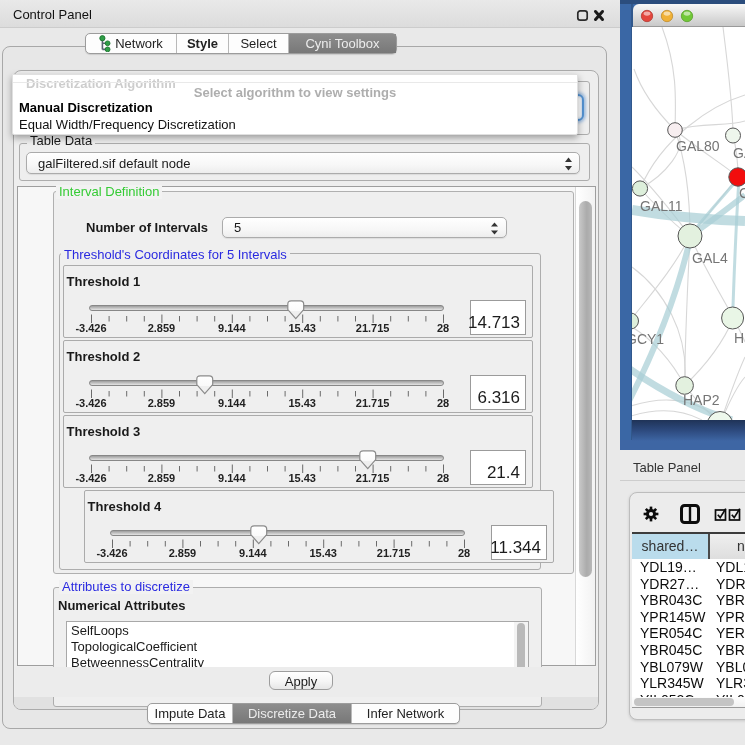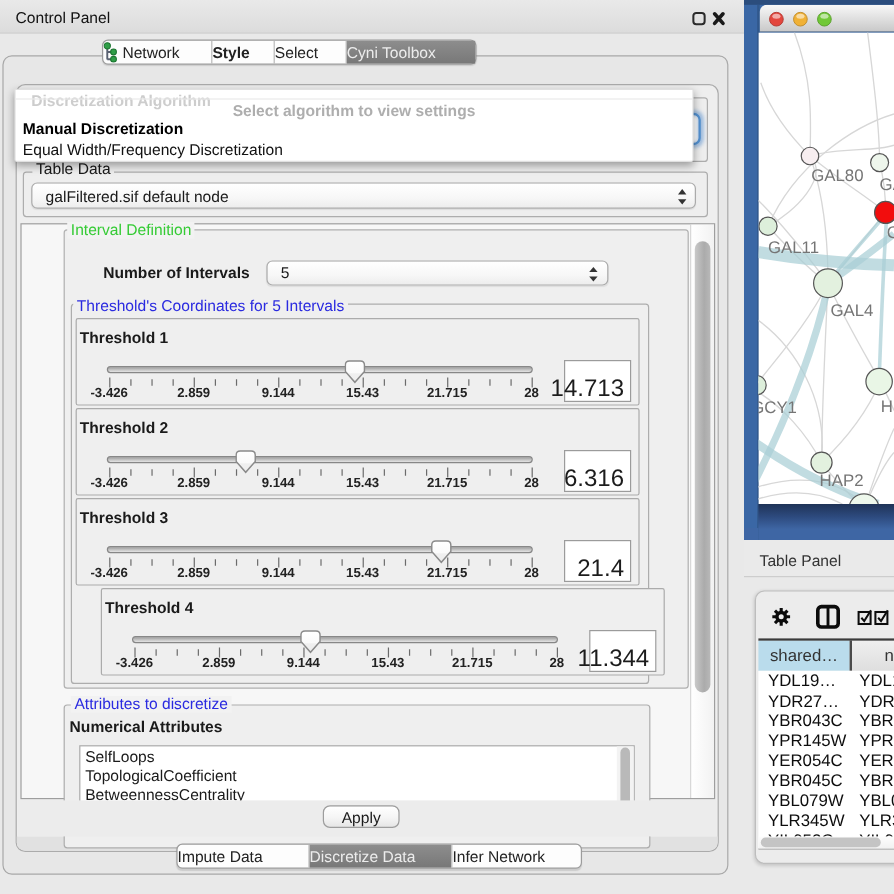--- a/index.html
+++ b/index.html
@@ -9,32 +9,32 @@
        background:#e9e9e9;}
   .abs{position:absolute;}
   .grp{position:absolute;border:1px solid #adadad;border-radius:3px;}
   .grplbl{position:absolute;background:#eeeeee;padding:0 3px;line-height:14px;}
   .combo{position:absolute;border:1px solid #ababab;border-radius:5px;
          background:linear-gradient(#ffffff,#f7f7f7 60%,#ededed);
          box-shadow:0 1px 1px rgba(0,0,0,0.08);}
   .combo .ct{position:absolute;left:11px;top:3px;}
   .seg{position:absolute;background:#fdfdfd;border:1px solid #9c9c9c;border-radius:5px;
        box-shadow:0 1px 1px rgba(0,0,0,0.12);display:flex;}
-  .seg .s{position:relative;display:flex;align-items:center;
+  .seg .s{position:relative;display:flex;align-items:center;justify-content:center;
           border-right:1px solid #b9b9b9;color:#222;}
   .seg .s:last-child{border-right:none;}
   .seg .sel{background:linear-gradient(#8d8d8d,#787878);color:#ececec;}
   .thpanel{position:absolute;left:62.5px;width:470px;height:73px;border:1px solid #ababab;
            border-radius:2px;background:#efefef;}
   .thlbl{position:absolute;left:3px;top:8px;font-weight:bold;}
   .track{position:absolute;left:25.5px;top:39px;width:355px;height:6px;border-radius:3px;
          border:1px solid #878787;background:linear-gradient(#9d9d9d,#c0c0c0 48%,#e4e4e4);}
   .vbox{position:absolute;left:406.5px;top:34px;width:56px;height:35px;background:#ffffff;
         border:1px solid #9b9b9b;}
-  .vbox span{position:absolute;right:5px;top:12px;font-size:20px;color:#1c1c1c;}
+  .vbox span{position:absolute;right:5px;top:12px;font-size:17px;color:#1c1c1c;}
   .ticklabels{position:absolute;left:0;top:56px;width:470px;height:12px;font-size:11px;
               font-weight:bold;color:#222;}
   .ticklabels i{position:absolute;font-style:normal;transform:translateX(-50%);}
   .lrow{height:16px;line-height:16px;padding-left:4px;}
 </style>
 </head>
 <body>
 <div id="app">
 
   <div class="abs" style="left:0;top:0;width:620px;height:745px;background:#e9e9e9;"></div>
@@ -315,21 +315,21 @@
         <circle cx="8.6" cy="8.3" r="2.4" fill="#2f9e47" stroke="#1d7531" stroke-width="0.9"></circle>
         <circle cx="8.6" cy="14.4" r="2.4" fill="#2f9e47" stroke="#1d7531" stroke-width="0.9"></circle>
       </svg>
       Network</div>
     <div class="s" style="width:52px;font-weight:bold;">Style</div>
     <div class="s" style="width:60px;">Select</div>
     <div class="s sel" style="width:107px;">Cyni Toolbox</div>
   </div>
 
   <div class="seg" style="left:147px;top:703px;height:21px;">
-    <div class="s" style="width:110px;">Impute Data</div>
+    <div class="s" style="width:85px;">Impute Data</div>
     <div class="s sel" style="width:119px;">Discretize Data</div>
     <div class="s" style="width:107px;">Infer Network</div>
   </div>
 
   <div class="abs" style="left:620px;top:0;width:125px;height:450px;background:#3a67a5;"></div>
   <div class="abs" style="left:620px;top:0;width:125px;height:4px;background:#2b4d7d;"></div>
   <div class="abs" style="left:631px;top:4px;width:2px;height:446px;background:#31588c;"></div>
 
   <div class="abs" style="left:633px;top:4px;width:112px;height:23px;border-radius:6px 0 0 0;background:linear-gradient(#f8f8f8,#c9c9c9);border-bottom:1px solid #9a9a9a;"></div>
 

